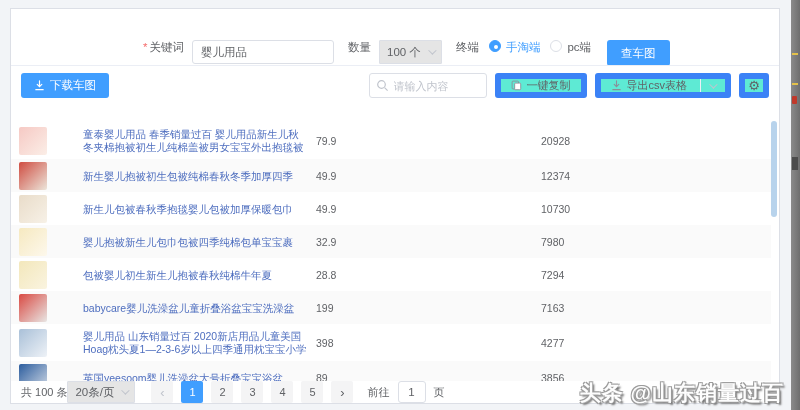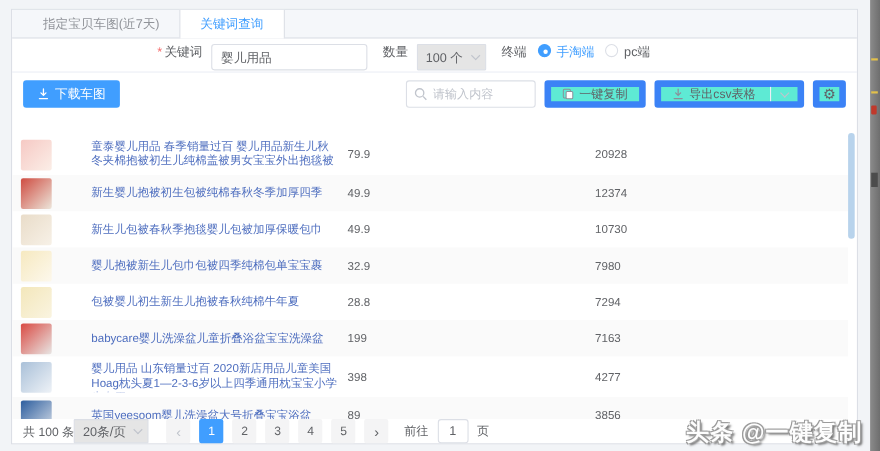--- a/index.html
+++ b/index.html
@@ -85,38 +85,37 @@
   .em1 { top:53px; height:2px; background:#e3c14b; }
   .em2 { top:83px; height:2px; background:#e3c14b; }
   .em3 { top:96px; height:8px; width:5px; background:#c0392b; border-radius:1px; }
   .em4 { top:157px; height:13px; background:#4c4c4c; }
 </style>
 </head>
 <body>
 
 <div class="card">
 
-  <div class="tabbar">
-    <div class="tab">指定宝贝车图(近7天)</div>
-    <div class="tab active">关键词查询</div>
-  </div>
 
   <div class="form-row">
     <span class="lbl"><span class="req">*</span><span>关键词</span></span>
     <input class="ipt kw-ipt" value="婴儿用品" style="">
     <span class="lbl">数量</span>
     <span class="selbox">
       <span class="val">100 个</span>
       <span class="chev"></span>
     </span>
     <span class="lbl">终端</span>
     <span class="radio on"></span>
     <span class="radio-lbl on">手淘端</span>
     <span class="radio"></span>
     <span class="radio-lbl">pc端</span>
+    <button class="btn-primary">
+        <span>查车图</span>
+      </button>
   </div>
 
   <div class="divider"></div>
 
   <div class="toolbar">
     <button class="btn-primary btn-dl" style="margin-left:0;">
       <svg width="11" height="11" viewBox="0 0 12 12">
           <path d="M6 1v6M3.5 4.8L6 7.3l2.5-2.5M2 10.5h8" stroke="#fff" stroke-width="1.3" fill="none" stroke-linecap="round"></path>
         </svg>
       <span>下载车图</span>
@@ -222,20 +221,20 @@
         <span>›</span>
       </button>
     <span class="pg-goto">
       <span>前往</span>
       <input class="ipt pg-ipt" value="1" style="">
       <span>页</span>
     </span>
   </div>
 </div>
 
-<div class="watermark">头条 @一键复制</div>
+<div class="watermark">头条 @山东销量过百</div>
 
 <div class="edge-strip">
   <span class="edge-mark em1"></span>
   <span class="edge-mark em2"></span>
   <span class="edge-mark em3"></span>
   <span class="edge-mark em4"></span>
 </div>
 
 </body></html>

